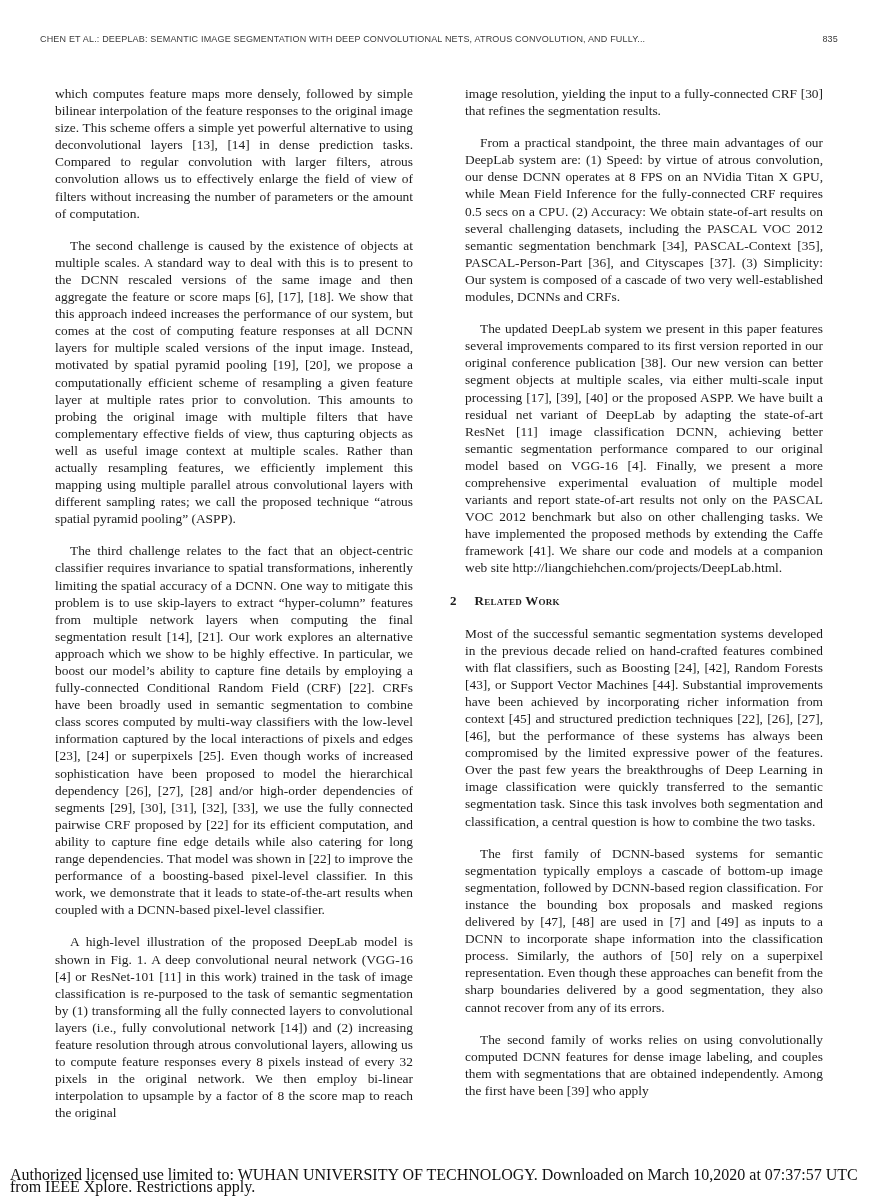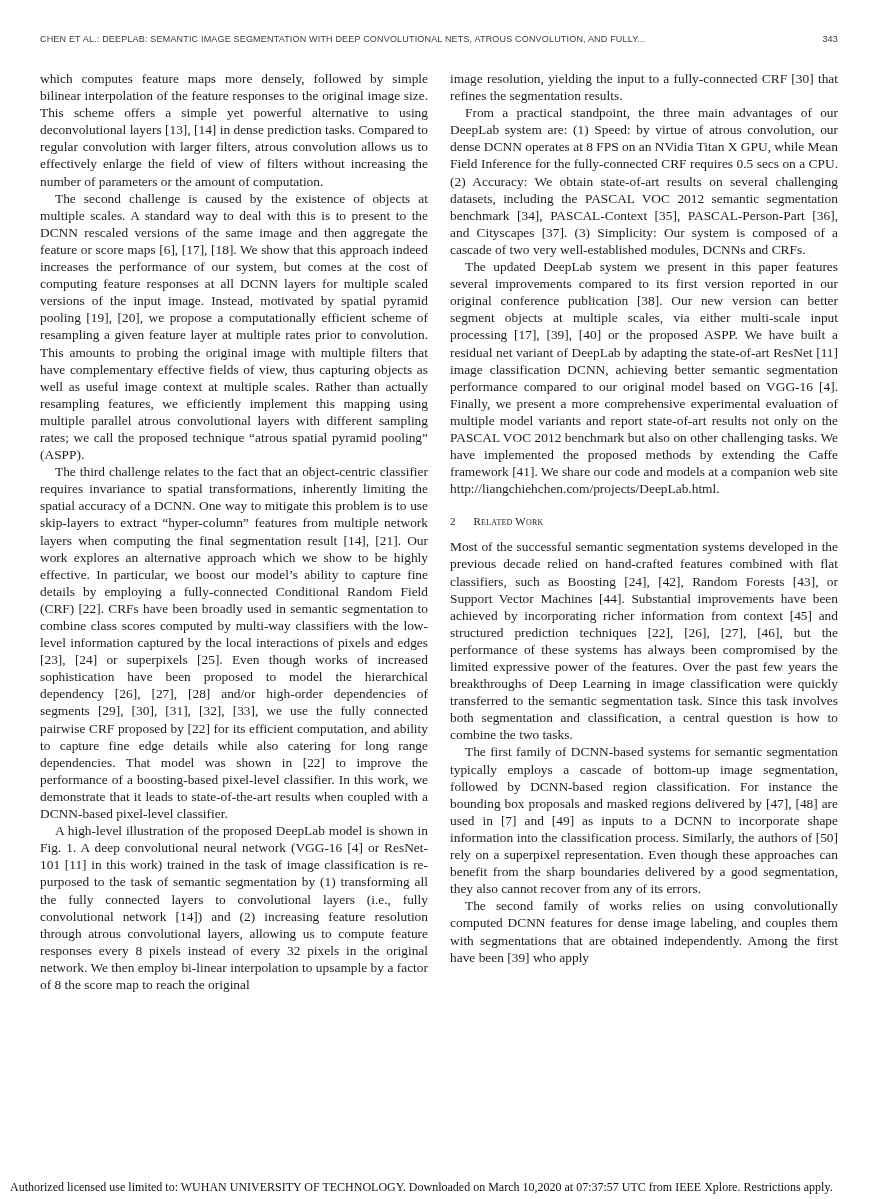--- a/index.html
+++ b/index.html
@@ -45,62 +45,62 @@
     gap: 22px;
   }
   .col {
     width: 388px;
     font-size: 13.4px;
     line-height: 17.1px;
     text-align: justify;
     hyphens: auto;
   }
   .col p {
-    margin: 0;
+    margin: 15px;
     overflow-wrap: break-word;
   }
   .col p.p-indent {
     text-indent: 15px;
   }
   h2.section-heading {
     margin: 15px 0 8px 0;
-    font-size: 11px;
-    font-weight: normal;
+    font-size: 13px;
+    font-weight: bold;
     text-align: left;
     text-indent: 0;
     line-height: 18px;
   }
   h2.section-heading .sec-num {
     display: inline-block;
     margin-right: 18px;
   }
   h2.section-heading .sec-title {
     font-variant: small-caps;
     letter-spacing: 0.02em;
   }
   .license-footer {
     position: absolute;
     left: 10px;
     bottom: 6px;
     width: 860px;
-    font-size: 12px;
+    font-size: 16px;
     line-height: 12px;
     color: #111;
     text-align: left;
     font-family: "Liberation Serif", "DejaVu Serif", serif;
   }
 </style>
 </head>
 <body>
 
 <div class="page">
 
   <header class="running-head">
     <span class="rh-title">CHEN ET AL.: DEEPLAB: SEMANTIC IMAGE SEGMENTATION WITH DEEP CONVOLUTIONAL NETS, ATROUS CONVOLUTION, AND FULLY...</span>
-    <span class="rh-page">343</span>
+    <span class="rh-page">835</span>
   </header>
 
   <div class="columns">
 
     <div class="col">
       <p>which computes feature maps more densely, followed by simple bilinear interpolation of the feature responses to the original image size. This scheme offers a simple yet powerful alternative to using deconvolutional layers [13], [14] in dense prediction tasks. Compared to regular convolution with larger filters, atrous convolution allows us to effectively enlarge the field of view of filters without increasing the number of parameters or the amount of computation.</p>
       <p class="p-indent">The second challenge is caused by the existence of objects at multiple scales. A standard way to deal with this is to present to the DCNN rescaled versions of the same image and then aggregate the feature or score maps [6], [17], [18]. We show that this approach indeed increases the performance of our system, but comes at the cost of computing feature responses at all DCNN layers for multiple scaled versions of the input image. Instead, motivated by spatial pyramid pooling [19], [20], we propose a computationally efficient scheme of resampling a given feature layer at multiple rates prior to convolution. This amounts to probing the original image with multiple filters that have complementary effective fields of view, thus capturing objects as well as useful image context at multiple scales. Rather than actually resampling features, we efficiently implement this mapping using multiple parallel atrous convolutional layers with different sampling rates; we call the proposed technique “atrous spatial pyramid pooling” (ASPP).</p>
       <p class="p-indent">The third challenge relates to the fact that an object-centric classifier requires invariance to spatial transformations, inherently limiting the spatial accuracy of a DCNN. One way to mitigate this problem is to use skip-layers to extract “hyper-column” features from multiple network layers when computing the final segmentation result [14], [21]. Our work explores an alternative approach which we show to be highly effective. In particular, we boost our model’s ability to capture fine details by employing a fully-connected Conditional Random Field (CRF) [22]. CRFs have been broadly used in semantic segmentation to combine class scores computed by multi-way classifiers with the low-level information captured by the local interactions of pixels and edges [23], [24] or superpixels [25]. Even though works of increased sophistication have been proposed to model the hierarchical dependency [26], [27], [28] and/or high-order dependencies of segments [29], [30], [31], [32], [33], we use the fully connected pairwise CRF proposed by [22] for its efficient computation, and ability to capture fine edge details while also catering for long range dependencies. That model was shown in [22] to improve the performance of a boosting-based pixel-level classifier. In this work, we demonstrate that it leads to state-of-the-art results when coupled with a DCNN-based pixel-level classifier.</p>
       <p class="p-indent">A high-level illustration of the proposed DeepLab model is shown in Fig. 1. A deep convolutional neural network (VGG-16 [4] or ResNet-101 [11] in this work) trained in the task of image classification is re-purposed to the task of semantic segmentation by (1) transforming all the fully connected layers to convolutional layers (i.e., fully convolutional network [14]) and (2) increasing feature resolution through atrous convolutional layers, allowing us to compute feature responses every 8 pixels instead of every 32 pixels in the original network. We then employ bi-linear interpolation to upsample by a factor of 8 the score map to reach the original</p>
     </div>

